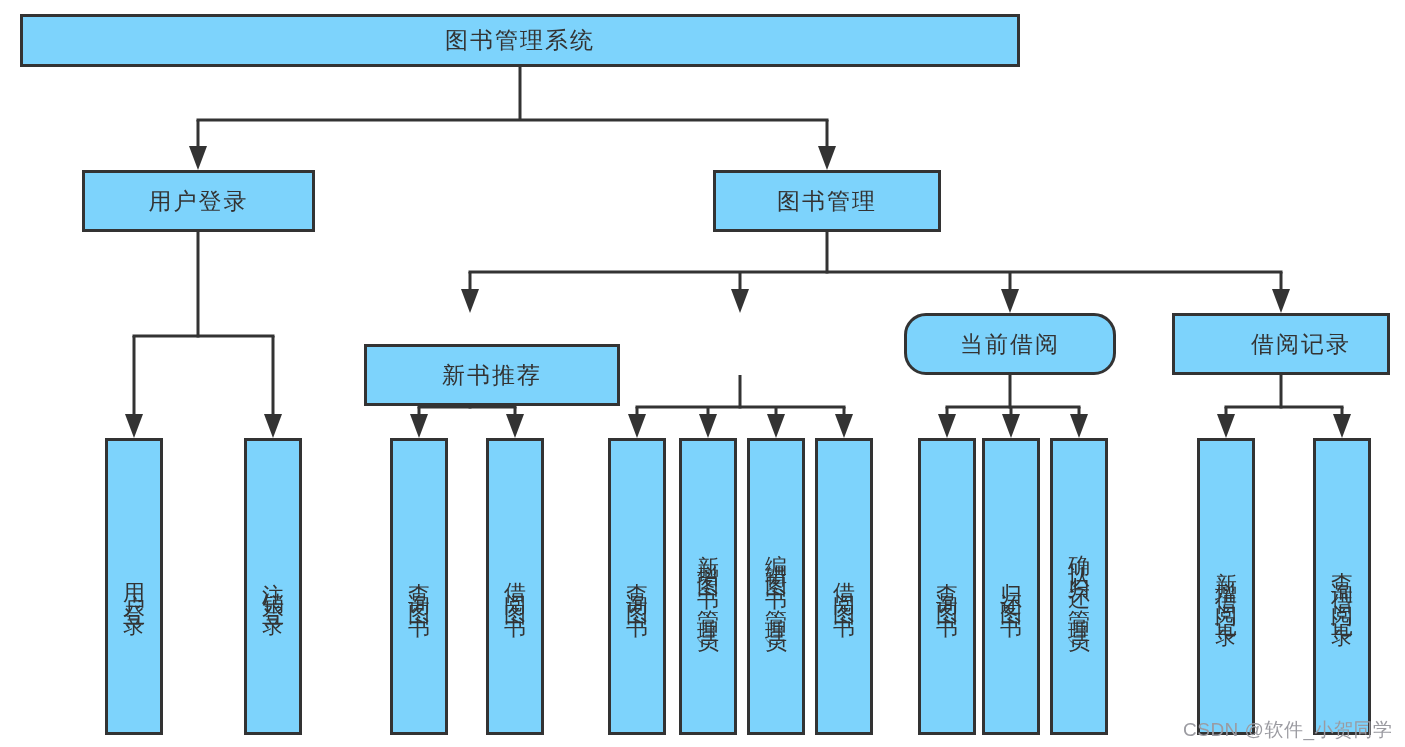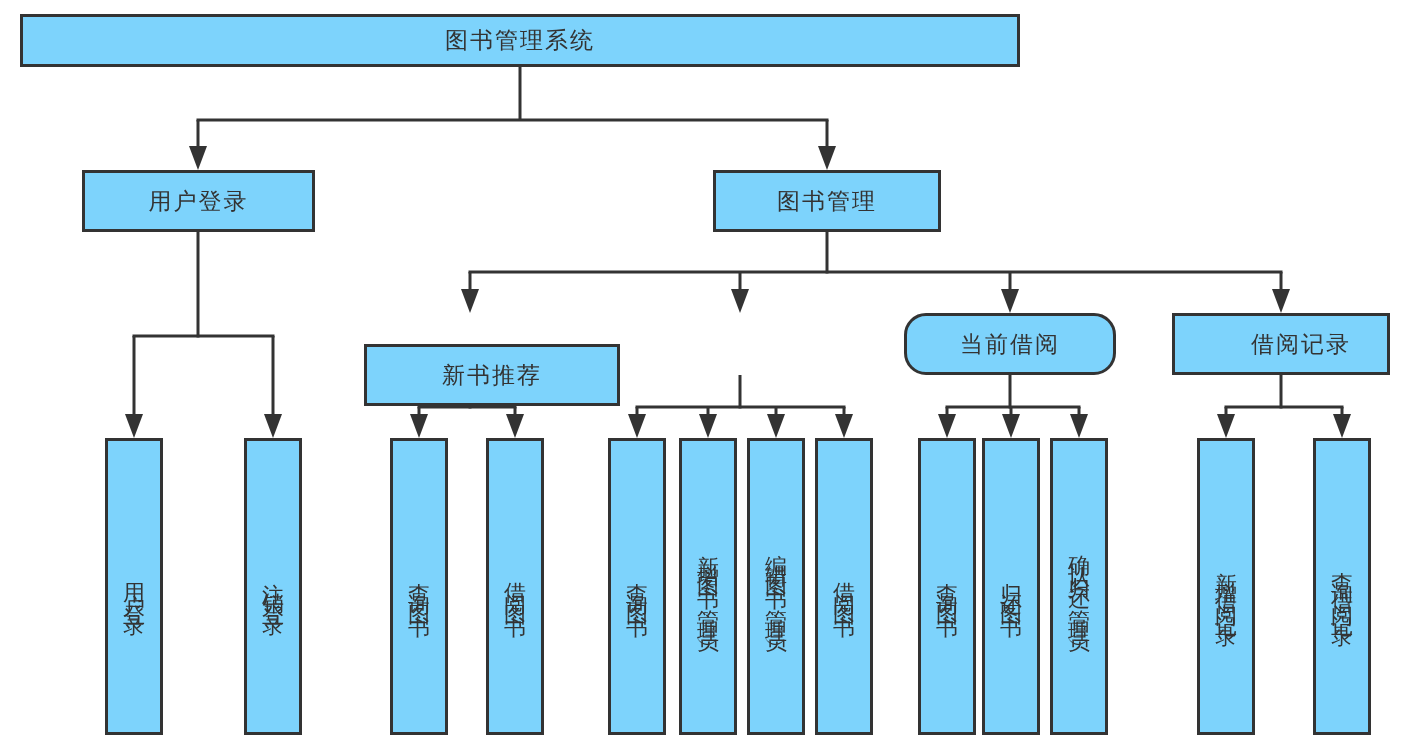--- a/index.html
+++ b/index.html
@@ -189,13 +189,14 @@
   <div id="lf-11" class="box v leaf">
     <span class="vtext">确认归还（管理员）</span>
   </div>
   <div id="lf-12" class="box v leaf">
     <span class="vtext">新增借阅记录</span>
   </div>
   <div id="lf-13" class="box v leaf">
     <span class="vtext">查询借阅记录</span>
   </div>
 
+  <div id="watermark">CSDN @软件_小贺同学</div>
 </div>
 
 </body></html>

